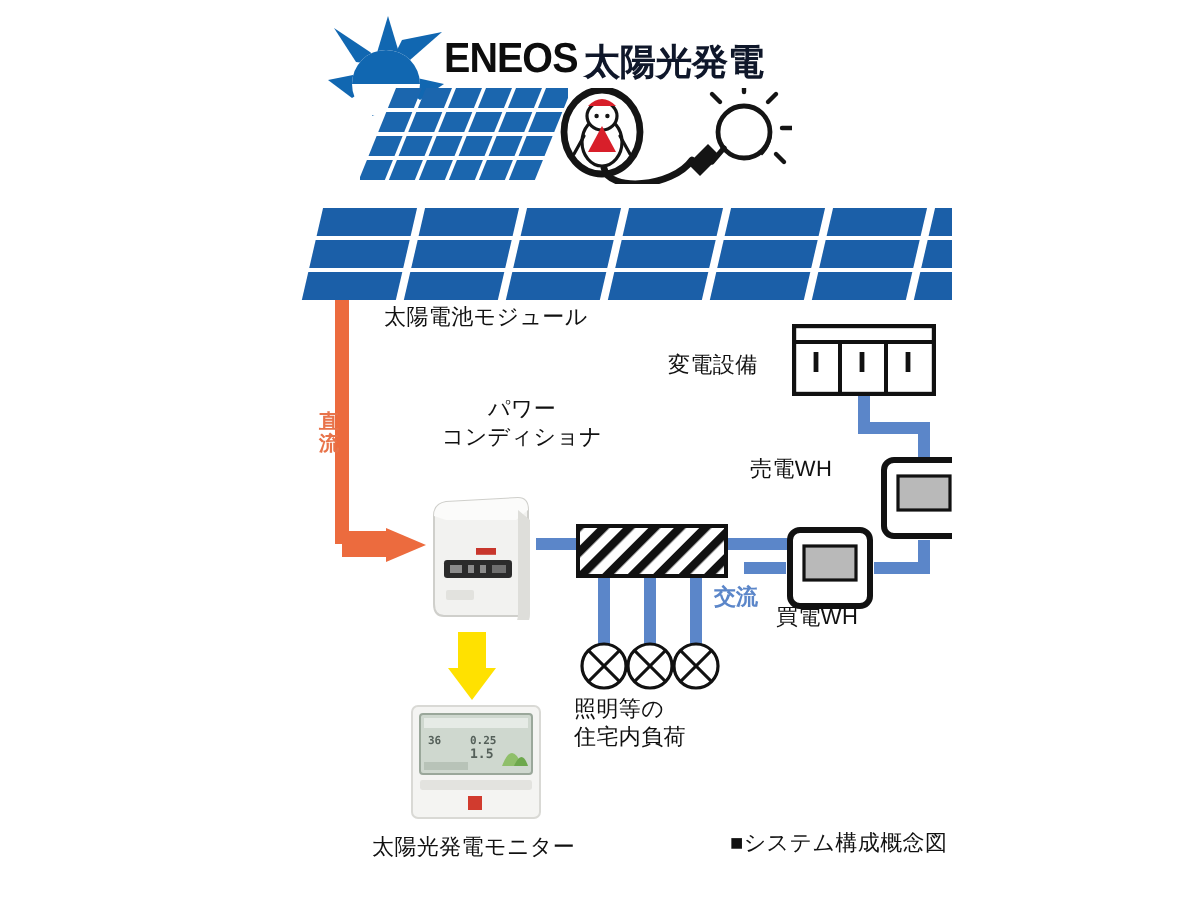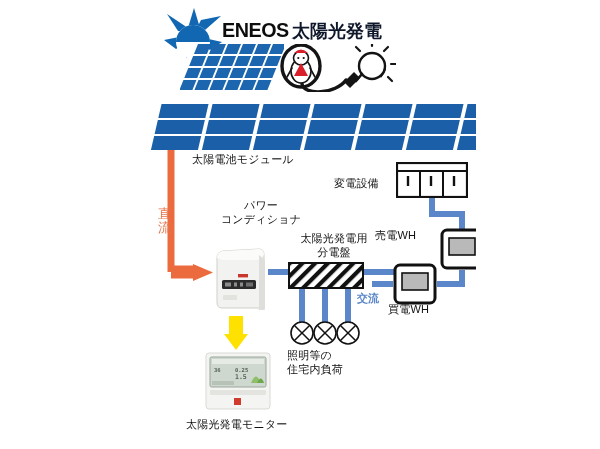--- a/index.html
+++ b/index.html
@@ -89,22 +89,22 @@
   #label-loads         { left: 287px; top: 348px; width: 96px; }
   #label-monitor       { left: 186px; top: 417px; }
   #label-caption       { left: 365px; top: 415px; }
 
   #label-dc {
     position: absolute;
     left: 158px;
     top: 207px;
     width: 13px;
     color: #e8734a;
-    font-size: 13px;
-    font-weight: 400;
+    font-size: 10px;
+    font-weight: 700;
     line-height: 1.05;
     text-align: center;
   }
   #label-ac {
     position: absolute;
     left: 357px;
     top: 291px;
     color: #5b86c9;
     font-size: 11px;
     font-weight: 700;
@@ -378,31 +378,28 @@
 
   <div class="lbl" id="label-module">太陽電池モジュール</div>
 
   <div class="lbl" id="label-powercond">
     <span>パワー</span><br>
     <span>コンディショナ</span>
   </div>
 
   <div class="lbl" id="label-substation">変電設備</div>
 
-  <div class="lbl" id="label-distboard">
-    <span>太陽光発電用</span><br>
-    <span>分電盤</span>
-  </div>
 
   <div class="lbl" id="label-sell">売電WH</div>
   <div class="lbl" id="label-buy">買電WH</div>
 
   <div class="lbl" id="label-loads">
     <span>照明等の</span><br>
     <span>住宅内負荷</span>
   </div>
 
   <div class="lbl" id="label-monitor">太陽光発電モニター</div>
+  <div class="lbl" id="label-caption">■システム構成概念図</div>
 
   <div id="label-dc">直流</div>
   <div id="label-ac">交流</div>
 
 </div>
 
 </body></html>

